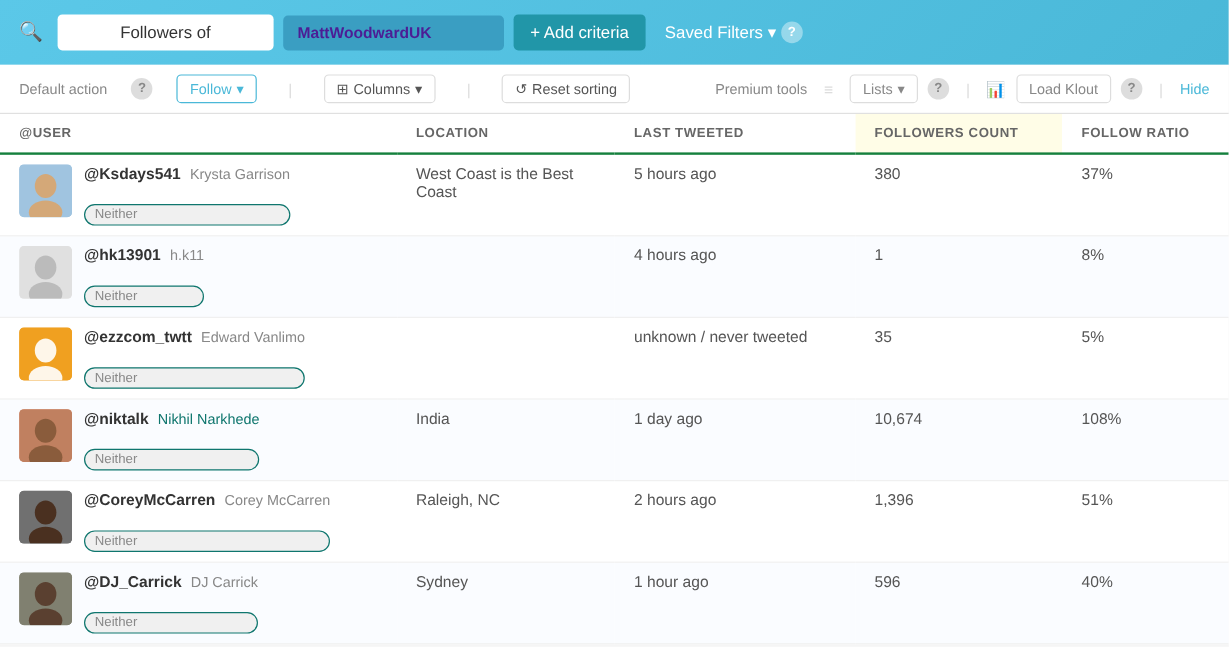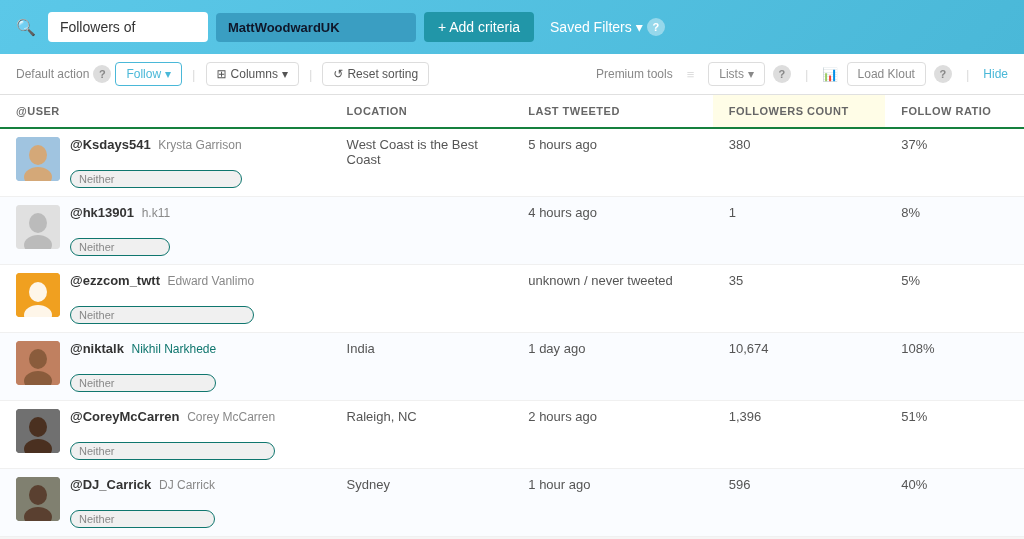--- a/index.html
+++ b/index.html
@@ -20,22 +20,22 @@
     }
     .header-input {
       border: none;
       border-radius: 4px;
       padding: 7px 12px;
       font-size: 14px;
       background: white;
       color: #333;
       outline: none;
     }
-    .header-input.followers-of { width: 160px; }
-    .header-input.username { width: 200px; background: #3a9ec2; color: #0f172a; }
+    .header-input.followers-of { width: 180px; text-align: center; }
+    .header-input.username { width: 184px; background: #3a9ec2; color: #4c1d95; }
     .header-input.username::placeholder { color: rgba(255,255,255,0.7); }
 
     .add-criteria-btn {
       background: #2196a8;
       color: white;
       border: none;
       border-radius: 4px;
       padding: 7px 14px;
       font-size: 14px;
       cursor: pointer;
@@ -70,21 +70,21 @@
     
     .toolbar {
       background: white;
       padding: 8px 16px;
       display: flex;
       align-items: center;
       gap: 4px;
       border-bottom: 1px solid #e0e0e0;
       font-size: 13px;
     }
-    .toolbar-left { display: flex; align-items: center; gap: 4px; flex: 1; }
+    .toolbar-left { display: flex; align-items: center; gap: 20px; flex: 1; }
     .toolbar-right { display: flex; align-items: center; gap: 8px; }
     .toolbar-label { color: #888; font-size: 12px; }
     .toolbar-btn {
       background: transparent;
       border: 1px solid #ddd;
       border-radius: 4px;
       padding: 4px 10px;
       font-size: 12px;
       cursor: pointer;
       display: flex;

